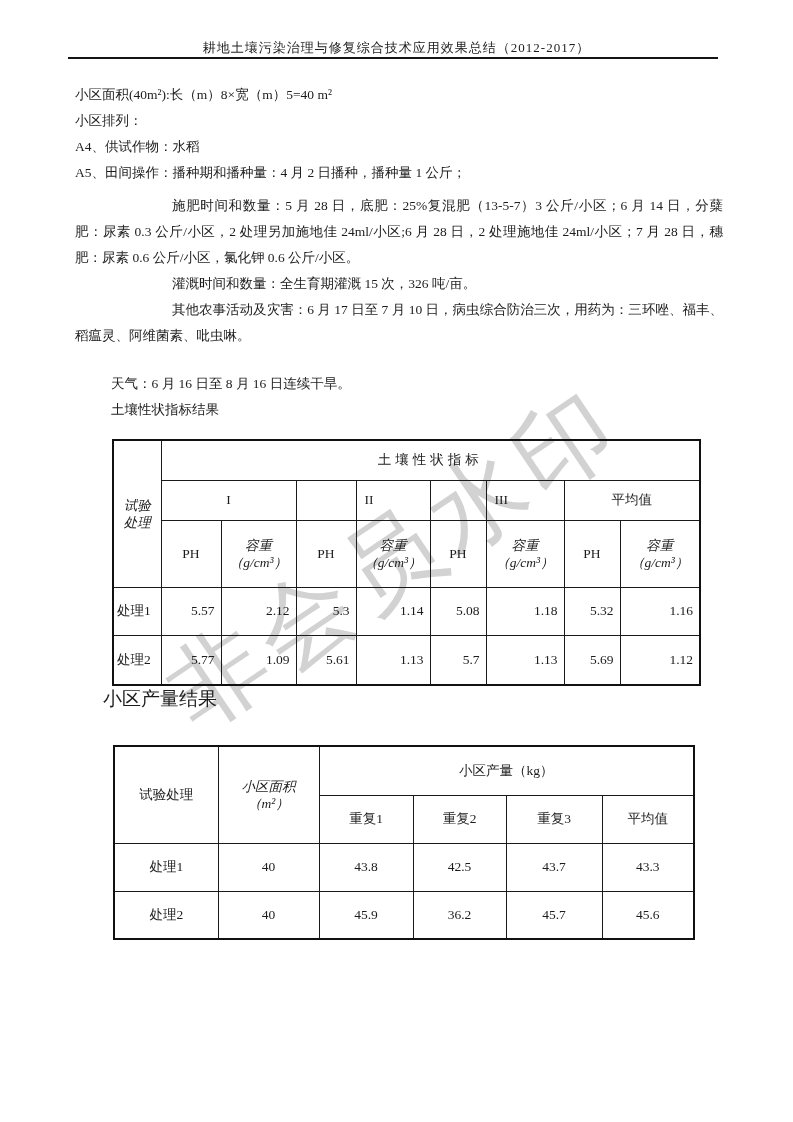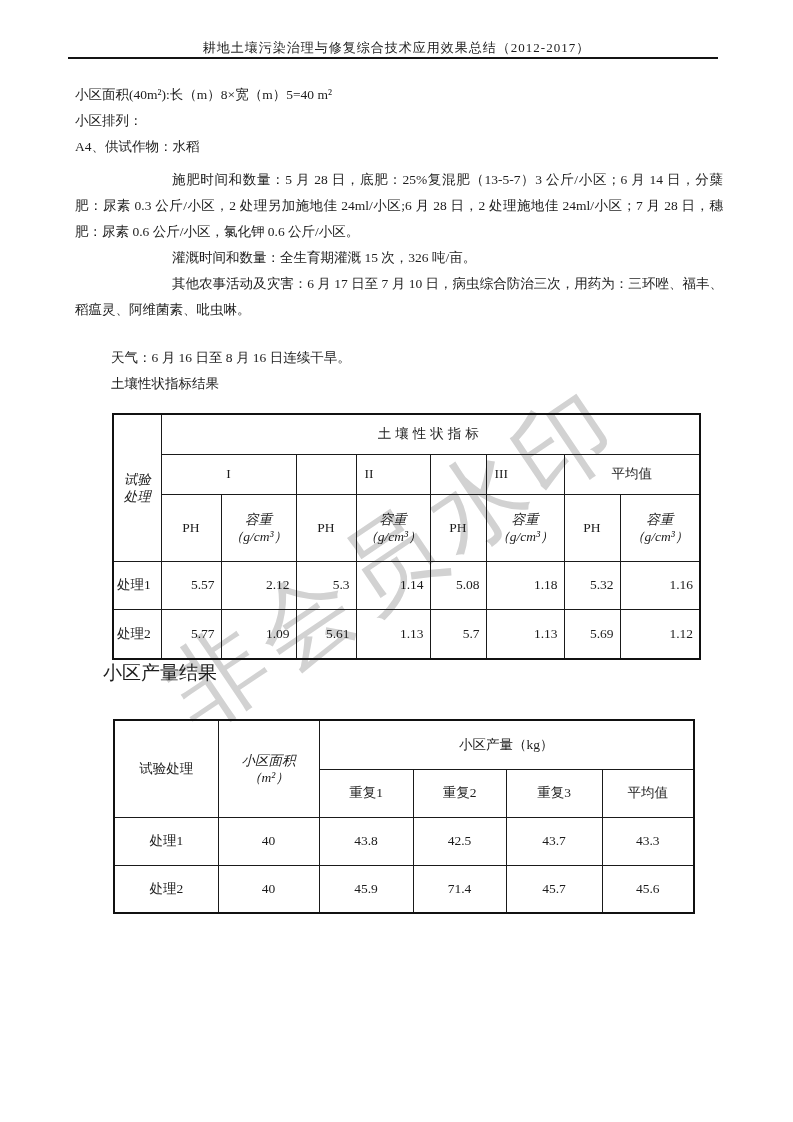--- a/index.html
+++ b/index.html
@@ -75,20 +75,21 @@
 
   <div class="content">
 
     <div class="doc-title">耕地土壤污染治理与修复综合技术应用效果总结（2012-2017）</div>
     <div class="header-rule"></div>
 
     <div class="body-text">
       <p>小区面积(40m²):长（m）8×宽（m）5=40 m²</p>
       <p>小区排列：</p>
       <p>A4、供试作物：水稻</p>
+      <p>A5、田间操作：播种期和播种量：4 月 2 日播种，播种量 1 公斤；</p>
       <p class="p-hang p-fert">施肥时间和数量：5 月 28 日，底肥：25%复混肥（13-5-7）3 公斤/小区；6 月 14 日，分蘖肥：尿素 0.3 公斤/小区，2 处理另加施地佳 24ml/小区;6 月 28 日，2 处理施地佳 24ml/小区；7 月 28 日，穗肥：尿素 0.6 公斤/小区，氯化钾 0.6 公斤/小区。</p>
       <p class="ind97">灌溉时间和数量：全生育期灌溉 15 次，326 吨/亩。</p>
       <p class="p-hang">其他农事活动及灾害：6 月 17 日至 7 月 10 日，病虫综合防治三次，用药为：三环唑、福丰、稻瘟灵、阿维菌素、吡虫啉。</p>
       <p class="ind36 gap-weather">天气：6 月 16 日至 8 月 16 日连续干旱。</p>
       <p class="ind36">土壤性状指标结果</p>
 
       <table class="soil-table">
         <colgroup>
           <col style="width:48px">
             <col style="width:60px">
@@ -182,21 +183,21 @@
           <td>40</td>
           <td>43.8</td>
           <td>42.5</td>
           <td>43.7</td>
           <td>43.3</td>
         </tr>
         <tr style="height:48px">
           <td>处理2</td>
           <td>40</td>
           <td>45.9</td>
-          <td>71.4</td>
+          <td>36.2</td>
           <td>45.7</td>
           <td>45.6</td>
         </tr>
       </tbody>
         </table>
 
     </div>
 
     <div class="page-number">190</div>
 

